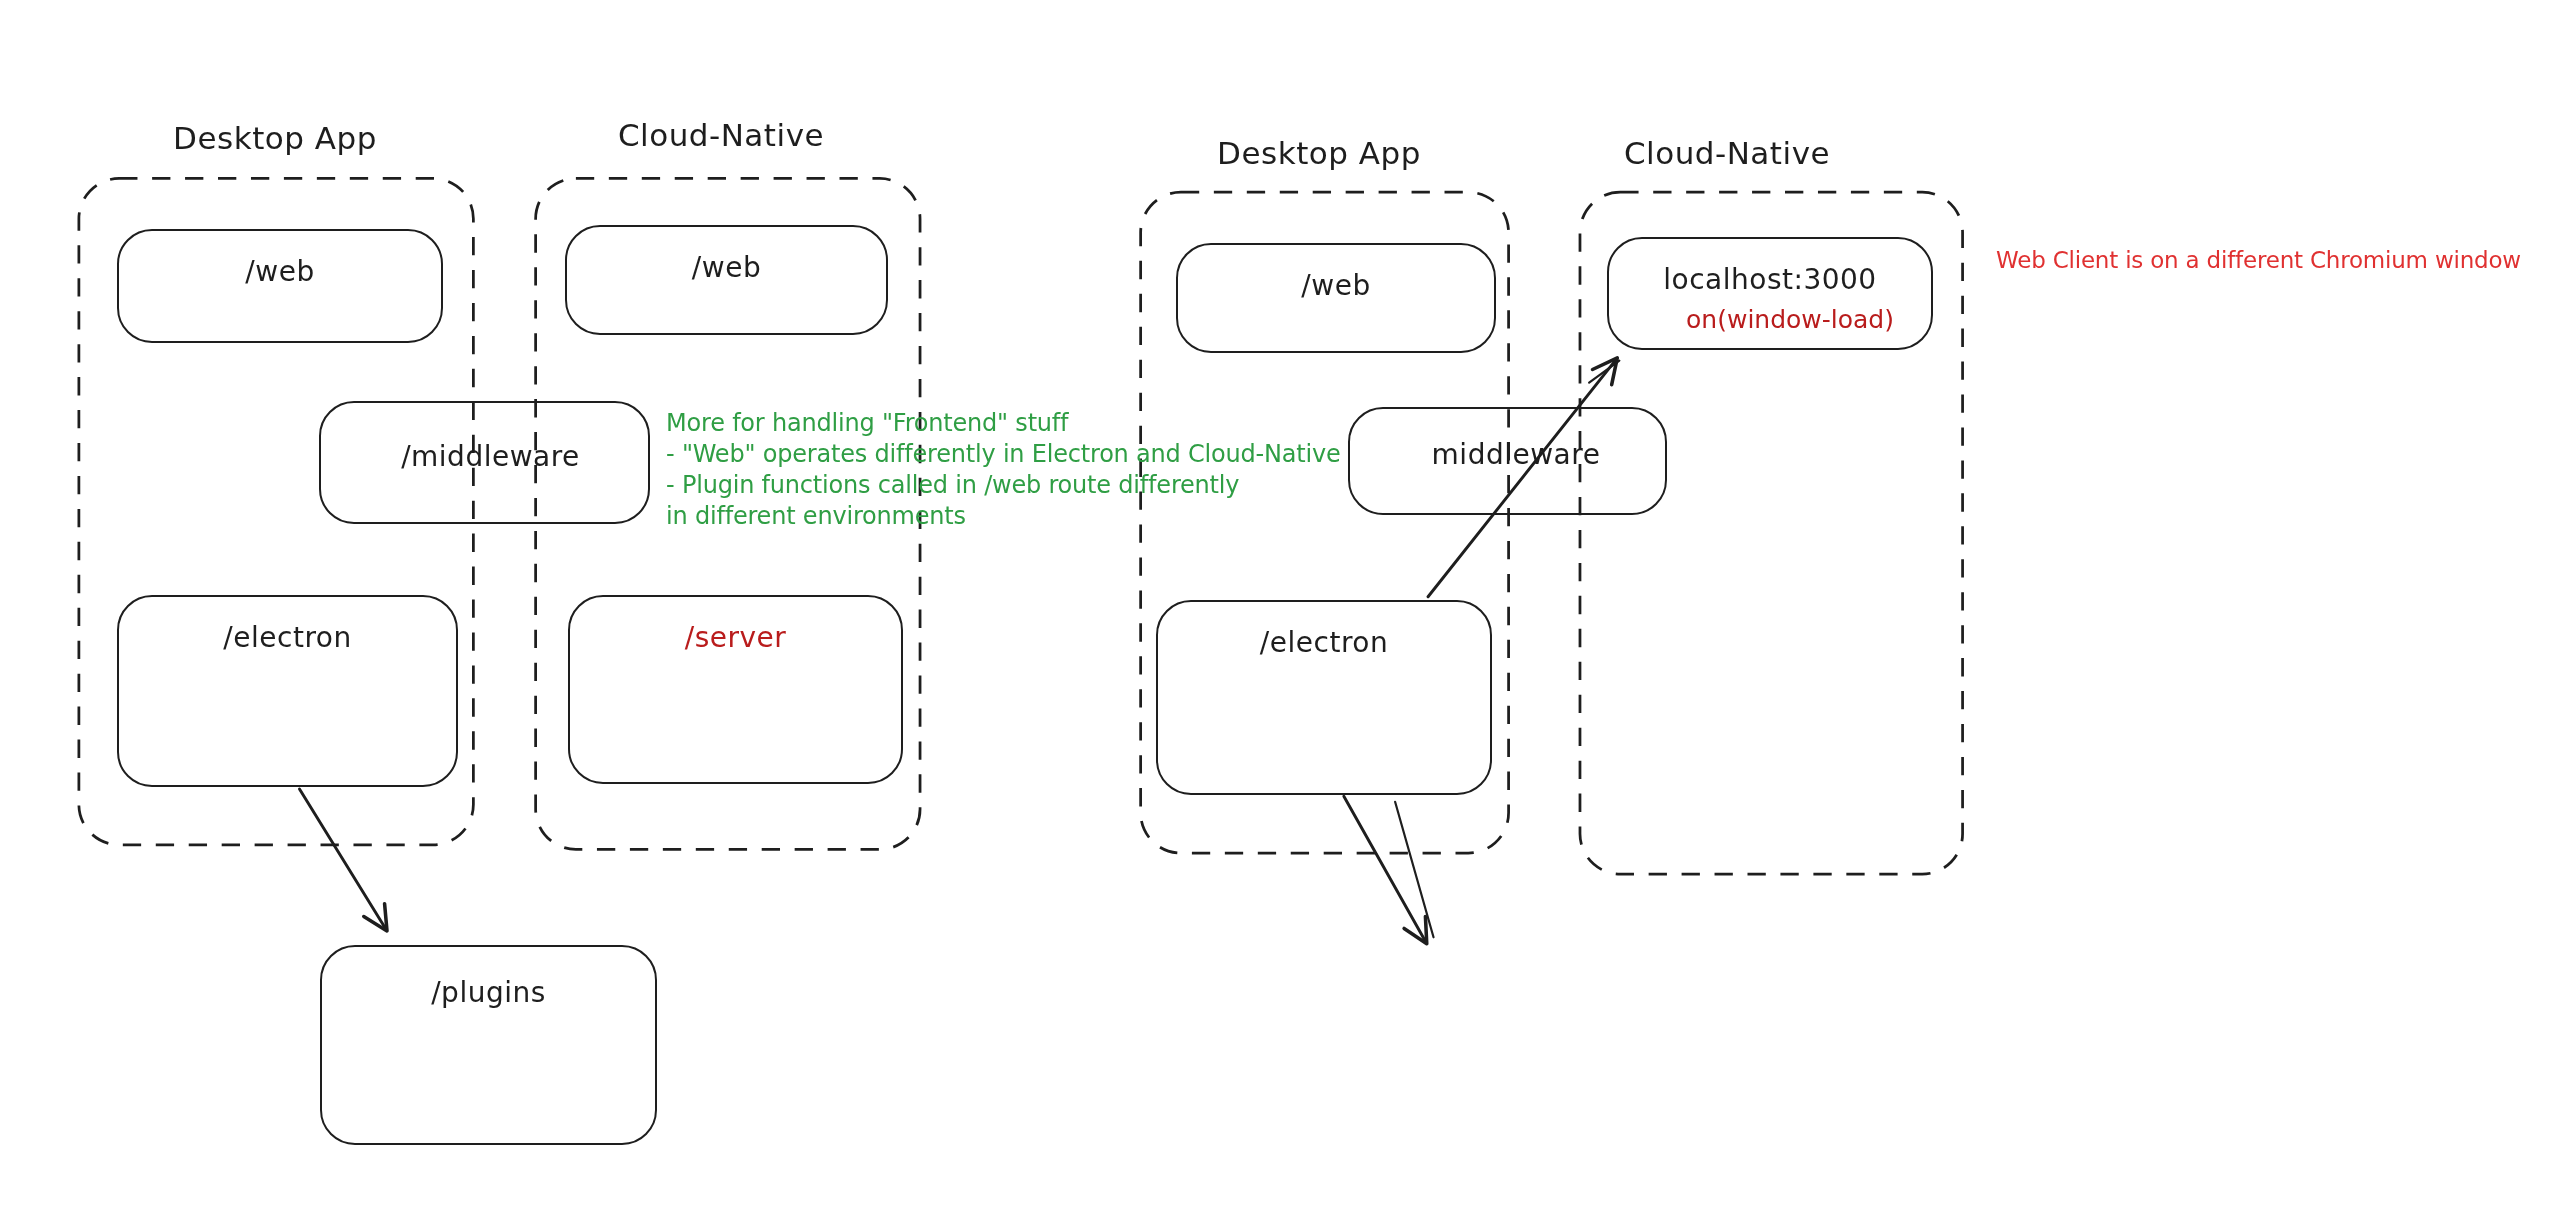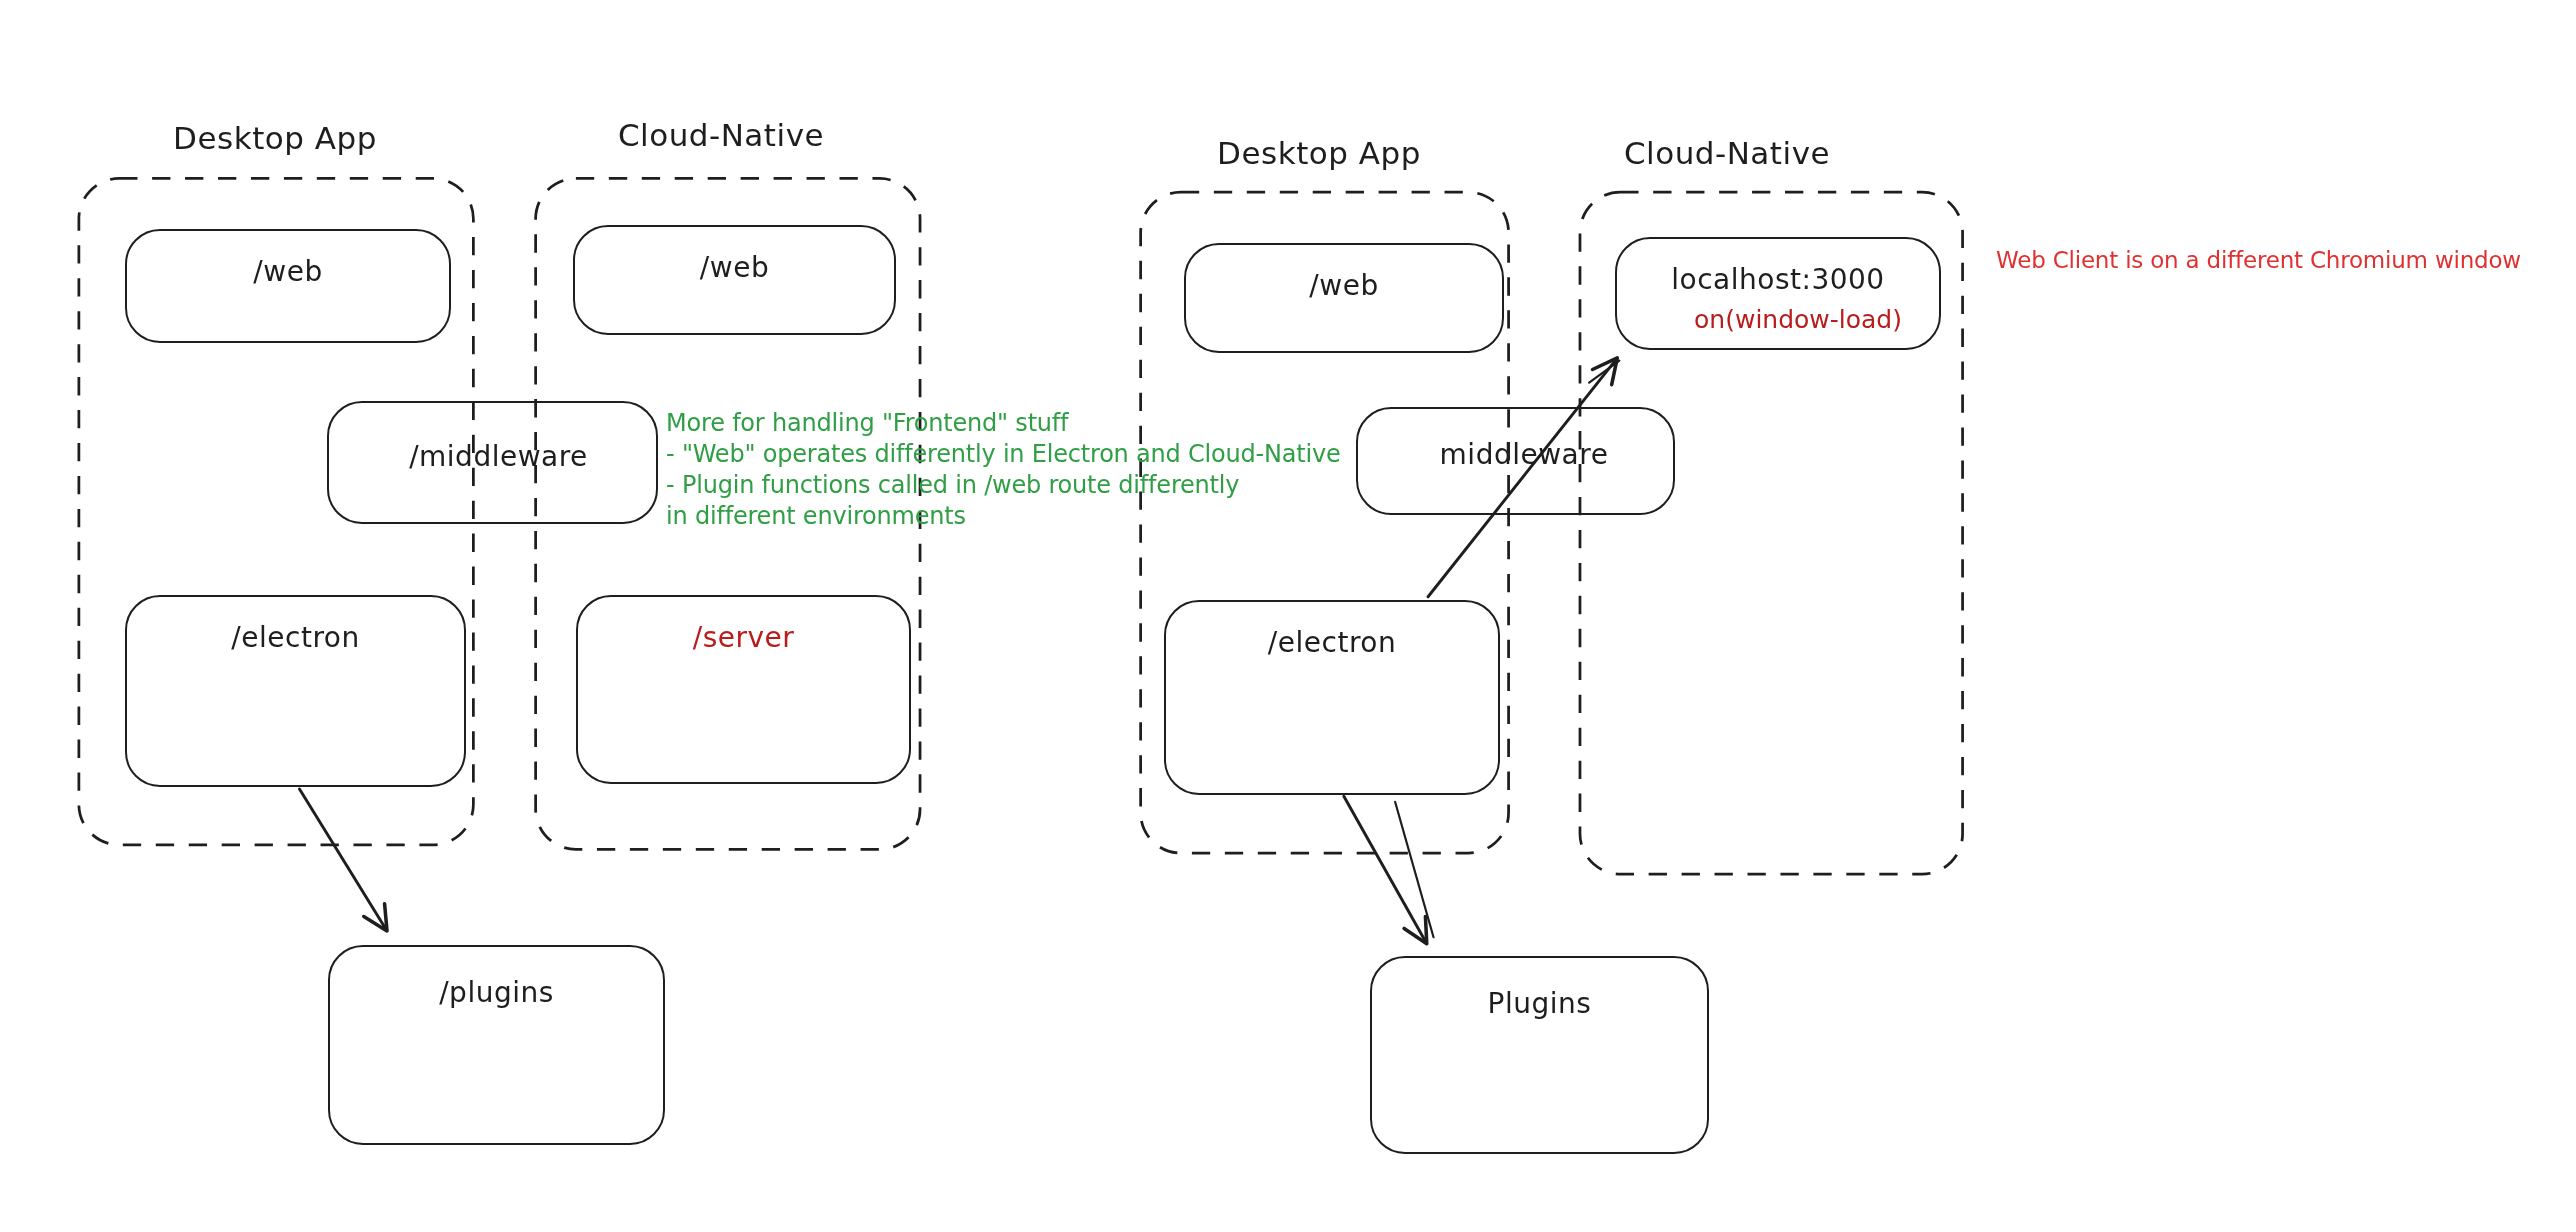--- a/index.html
+++ b/index.html
@@ -12,21 +12,20 @@
     overflow:hidden;
   }
   .overlay{position:absolute;left:0;top:0;width:2576px;height:1232px;}
   .box{
     position:absolute;
     border:2.7px solid #1e1e1e;
     border-radius:35px;
     background:transparent;
     box-sizing:border-box;
     text-align:center;
-    margin-left:8px;
   }
   .box .lbl{
     display:block;
     margin-top:24px;
     font-size:28px;
     letter-spacing:0.5px;
     white-space:nowrap;
   }
   .group-label{
     position:absolute;
@@ -131,18 +130,15 @@
   </div>
 
   <div class="box" style="left:1348px;top:407px;width:319px;height:108px;padding-left:17px;">
     <span class="lbl" style="margin-top:29px;">middleware</span>
   </div>
 
   <div class="box" style="left:1156px;top:600px;width:336px;height:195px;">
     <span class="lbl">/electron</span>
   </div>
 
-  <div class="box" style="left:1362px;top:956px;width:339px;height:198px;">
-    <span class="lbl" style="margin-top:29px;">Plugins</span>
-  </div>
 
 </div>
 
 
 </body></html>

